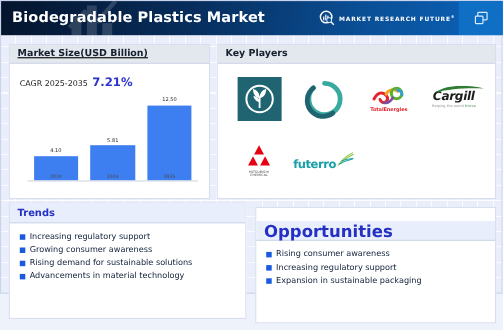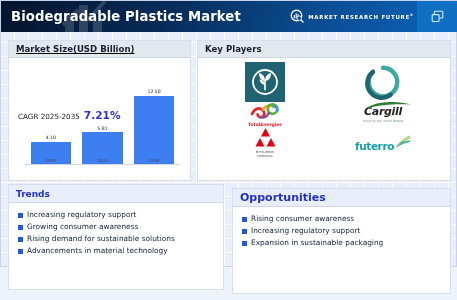--- a/index.html
+++ b/index.html
@@ -61,30 +61,30 @@
   }
   .panel-head.blue { background:#e8eefb; color:#2430c4; }
 
   #market-panel { left:7px;  top:39px; width:183px; height:141px;text-decoration:underline; }
   #market-panel .panel-head { height:17px; }
   #players-panel { left:196px; top:39px; width:254px; height:141px; }
   #players-panel .panel-head { height:17px; }
   #trends-panel  { left:7px;  top:183px; width:216px; height:106px; }
   #trends-panel .panel-head { height:18px; font-size:9px; }
   #opps-panel    { left:231px; top:187px; width:219px; height:106px; }
-  #opps-panel .panel-head { height:18px; font-size:11px; }
+  #opps-panel .panel-head { height:18px; font-size:15px;margin-top:12px; }
 
   
   .chart-body { position:relative; width:100%; height:123px; }
   .cagr {
     position:absolute; left:9px; top:11px;
     font-size:7.2px; color:#1a1a1a; white-space:nowrap;
     display:flex; align-items:baseline; gap:4px;
   }
-  .cagr .val { font-size:10.6px; font-weight:bold; color:#2b34cc;margin-top:40px; }
+  .cagr .val { font-size:10.6px; font-weight:bold; color:#2b34cc; }
   .plot {
     position:absolute; left:16px; right:10px; top:26px; bottom:16px;
   }
   .axis {
     position:absolute; left:0; right:0; bottom:0; height:1px; background:#cfd6e2;
   }
   .bars {
     position:absolute; left:0; right:0; bottom:1px; top:0;
     display:flex; align-items:flex-end; justify-content:space-around;
   }
@@ -93,22 +93,22 @@
   .bar { width:100%; background:#3d7ef0; }
   .xlabels {
     position:absolute; left:0; right:0; bottom:2px;
     display:flex; justify-content:space-around;
   }
   .xlabel { width:26%; text-align:center; font-size:4.2px; color:#4a4a4a; }
 
   
   .players-grid {
     position:absolute; left:0; top:17px; right:0; bottom:0;
-    display:grid; grid-template-columns:repeat(2,1fr); grid-template-rows:repeat(2,1fr);
-    align-items:center; justify-items:center; padding:4px 8px 22px;
+    display:grid; grid-template-columns:repeat(4,1fr); grid-template-rows:repeat(2,1fr);
+    align-items:center; justify-items:center; padding:4px 8px 6px;
   }
   .logo-cell { display:flex; align-items:center; justify-content:center; width:100%; height:100%; }
 
   .logo-nw { width:40px; height:40px; background:#1f6470; display:flex; align-items:center; justify-content:center; position:relative; }
   .logo-total { display:flex; flex-direction:column; align-items:center; gap:1px; }
   .total-text { font-size:4.6px; font-weight:bold; color:#e3262f; letter-spacing:-.1px; }
 
   .logo-cargill { display:flex; flex-direction:column; align-items:center; }
   .cargill-word { font-size:11px; font-weight:bold; font-style:italic; color:#1d1d1b; letter-spacing:-.3px; line-height:1; position:relative; }
   .cargill-tag { font-size:3.1px; color:#2e7d32; margin-top:1.5px; letter-spacing:.1px; white-space:nowrap; }

